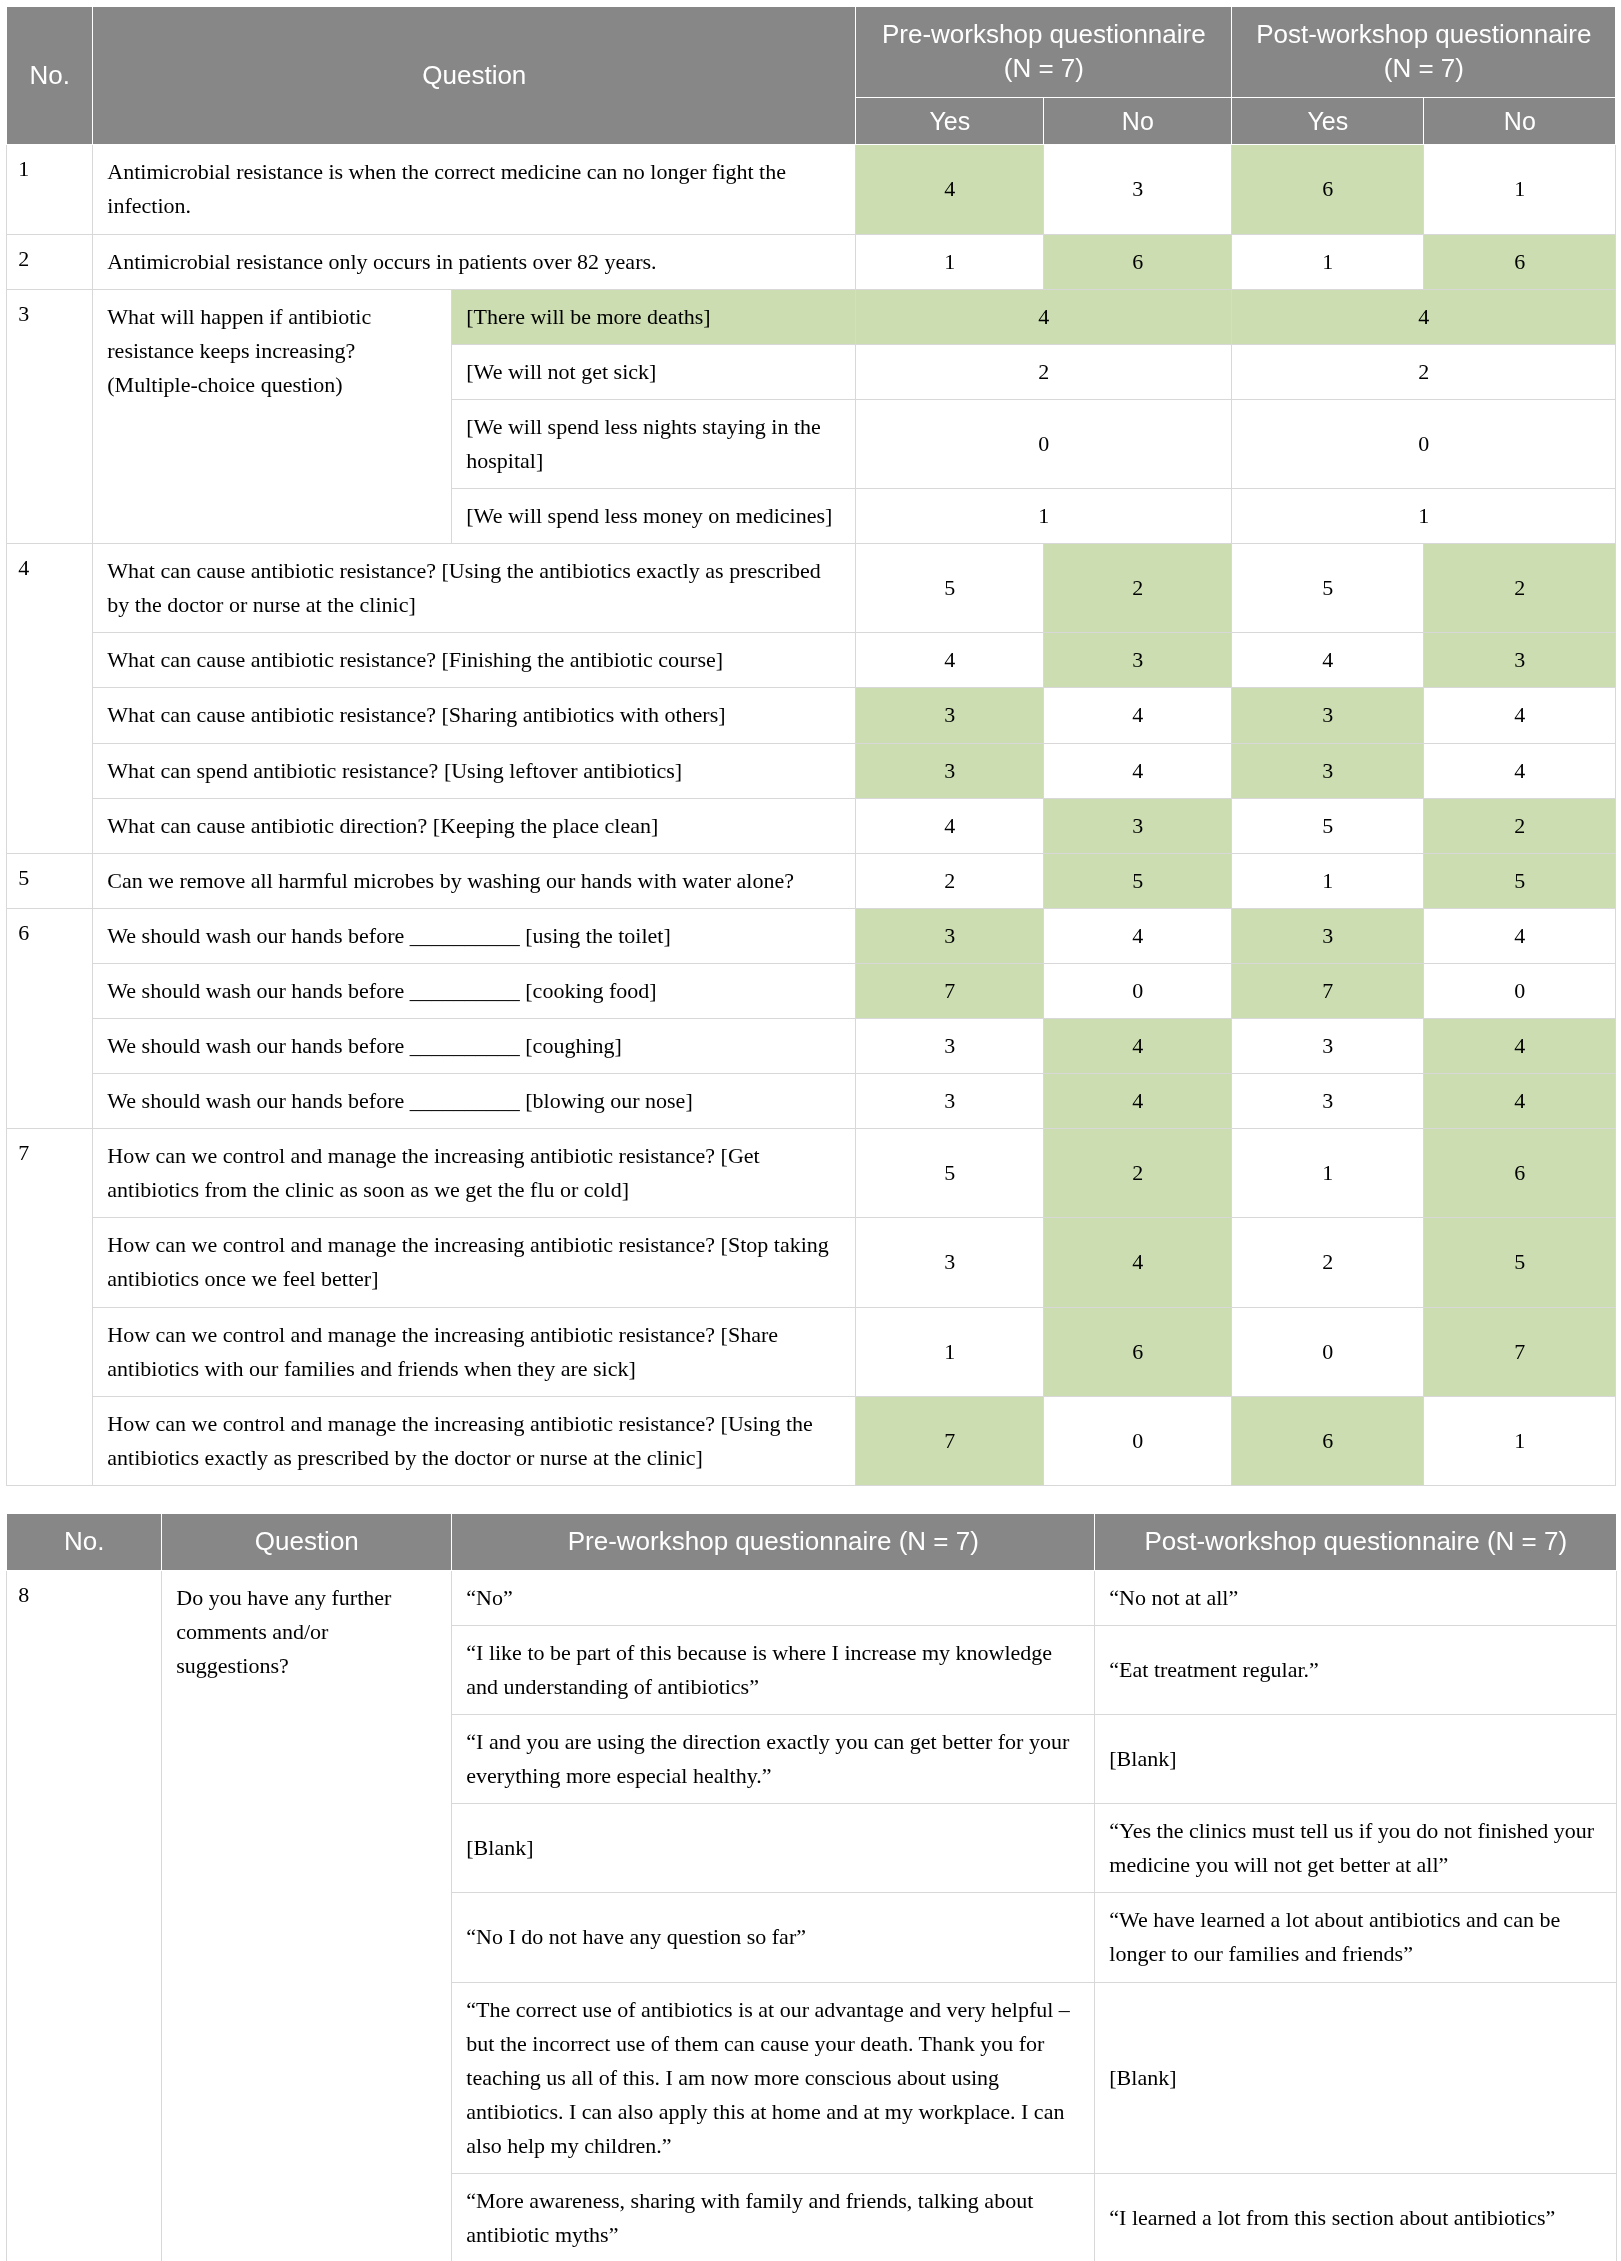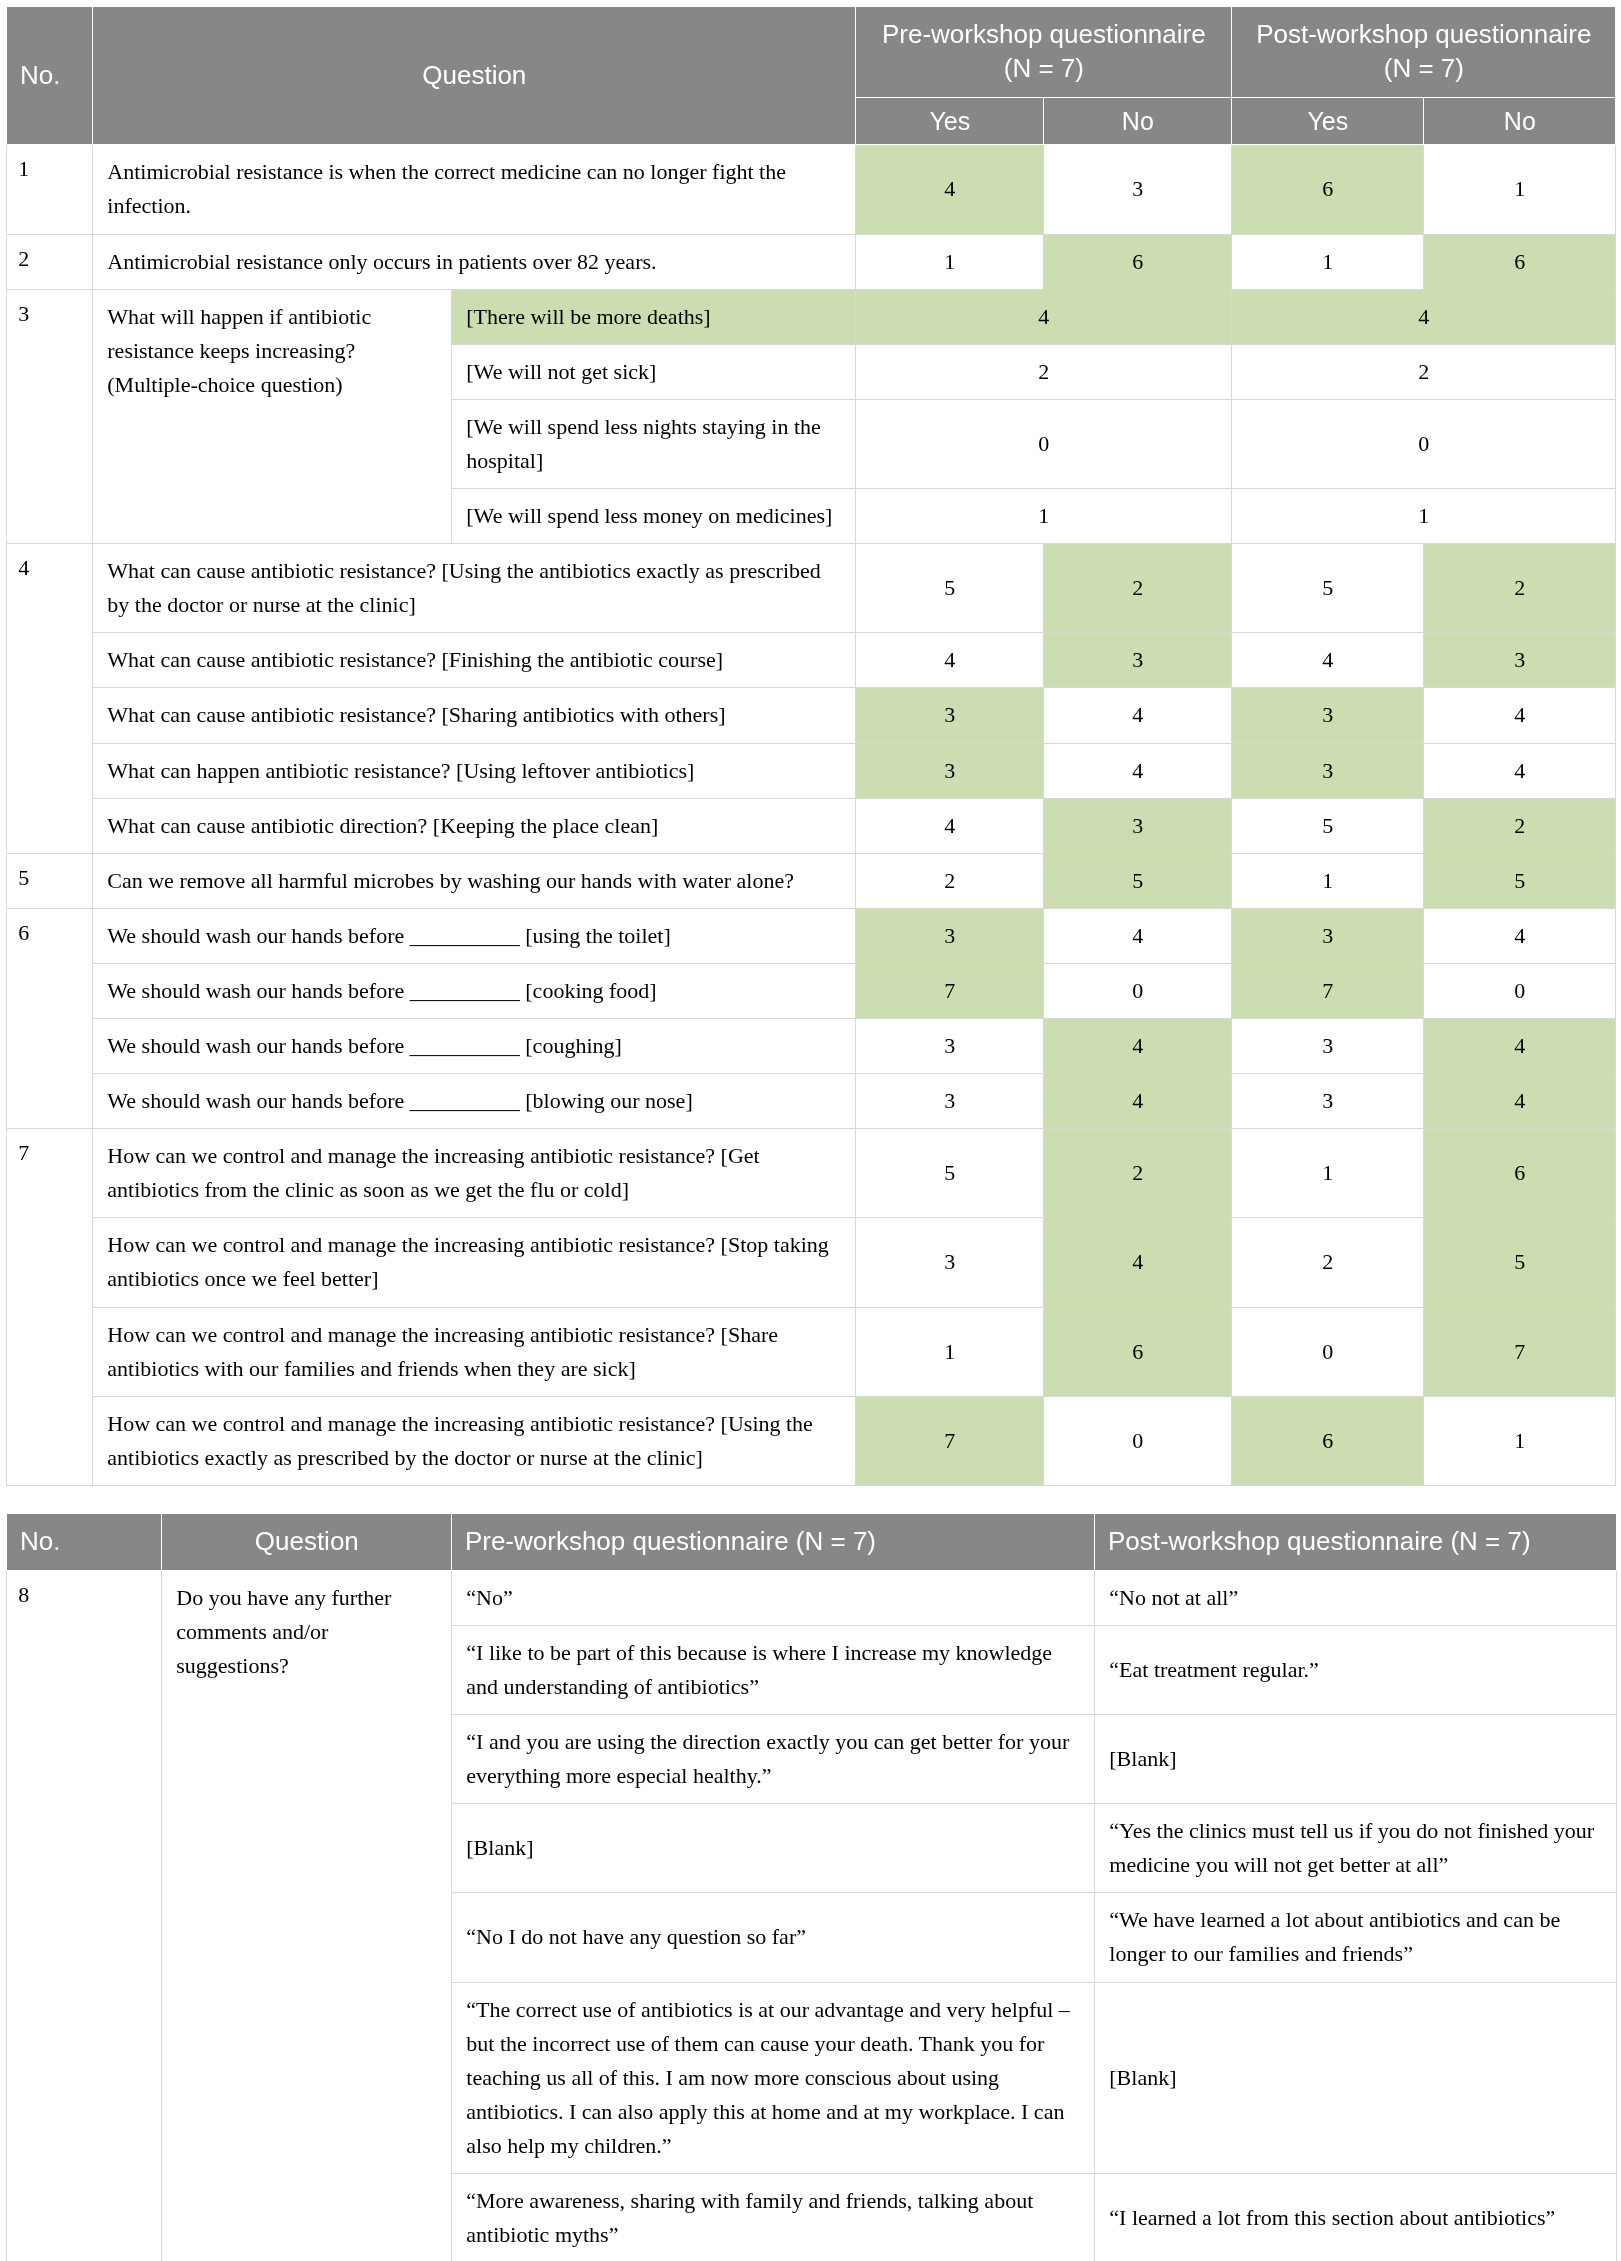--- a/index.html
+++ b/index.html
@@ -28,21 +28,21 @@
     color:var(--header-text);
     font-family:"Liberation Sans", sans-serif;
     font-weight:400;
     font-size:26px;
     line-height:1.3;
     border:1.6px solid #ffffff;
     padding:11px 12.6px;
     text-align:center;
     vertical-align:middle;
   }
-  th.left{text-align:left;}
+  th.left{text-align:center;}
   tr.sub th{padding:7px 9.4px;font-size:25px;}
   td{
     border:0.8px solid var(--border);
     font-size:22px;
     line-height:1.55;
     padding:7px 11px;
     text-align:center;
     vertical-align:middle;
   }
   td.q{text-align:left;padding:10px 14px;}
@@ -141,21 +141,21 @@
           <td class="g">3</td>
         </tr>
         <tr>
           <td colspan="2" class="q">What can cause antibiotic resistance? [Sharing antibiotics with others]</td>
           <td class="g">3</td>
           <td class="">4</td>
           <td class="g">3</td>
           <td class="">4</td>
         </tr>
         <tr>
-          <td colspan="2" class="q">What can happen antibiotic resistance? [Using leftover antibiotics]</td>
+          <td colspan="2" class="q">What can spend antibiotic resistance? [Using leftover antibiotics]</td>
           <td class="g">3</td>
           <td class="">4</td>
           <td class="g">3</td>
           <td class="">4</td>
         </tr>
         <tr>
           <td colspan="2" class="q">What can cause antibiotic direction? [Keeping the place clean]</td>
           <td class="">4</td>
           <td class="g">3</td>
           <td class="">5</td>

